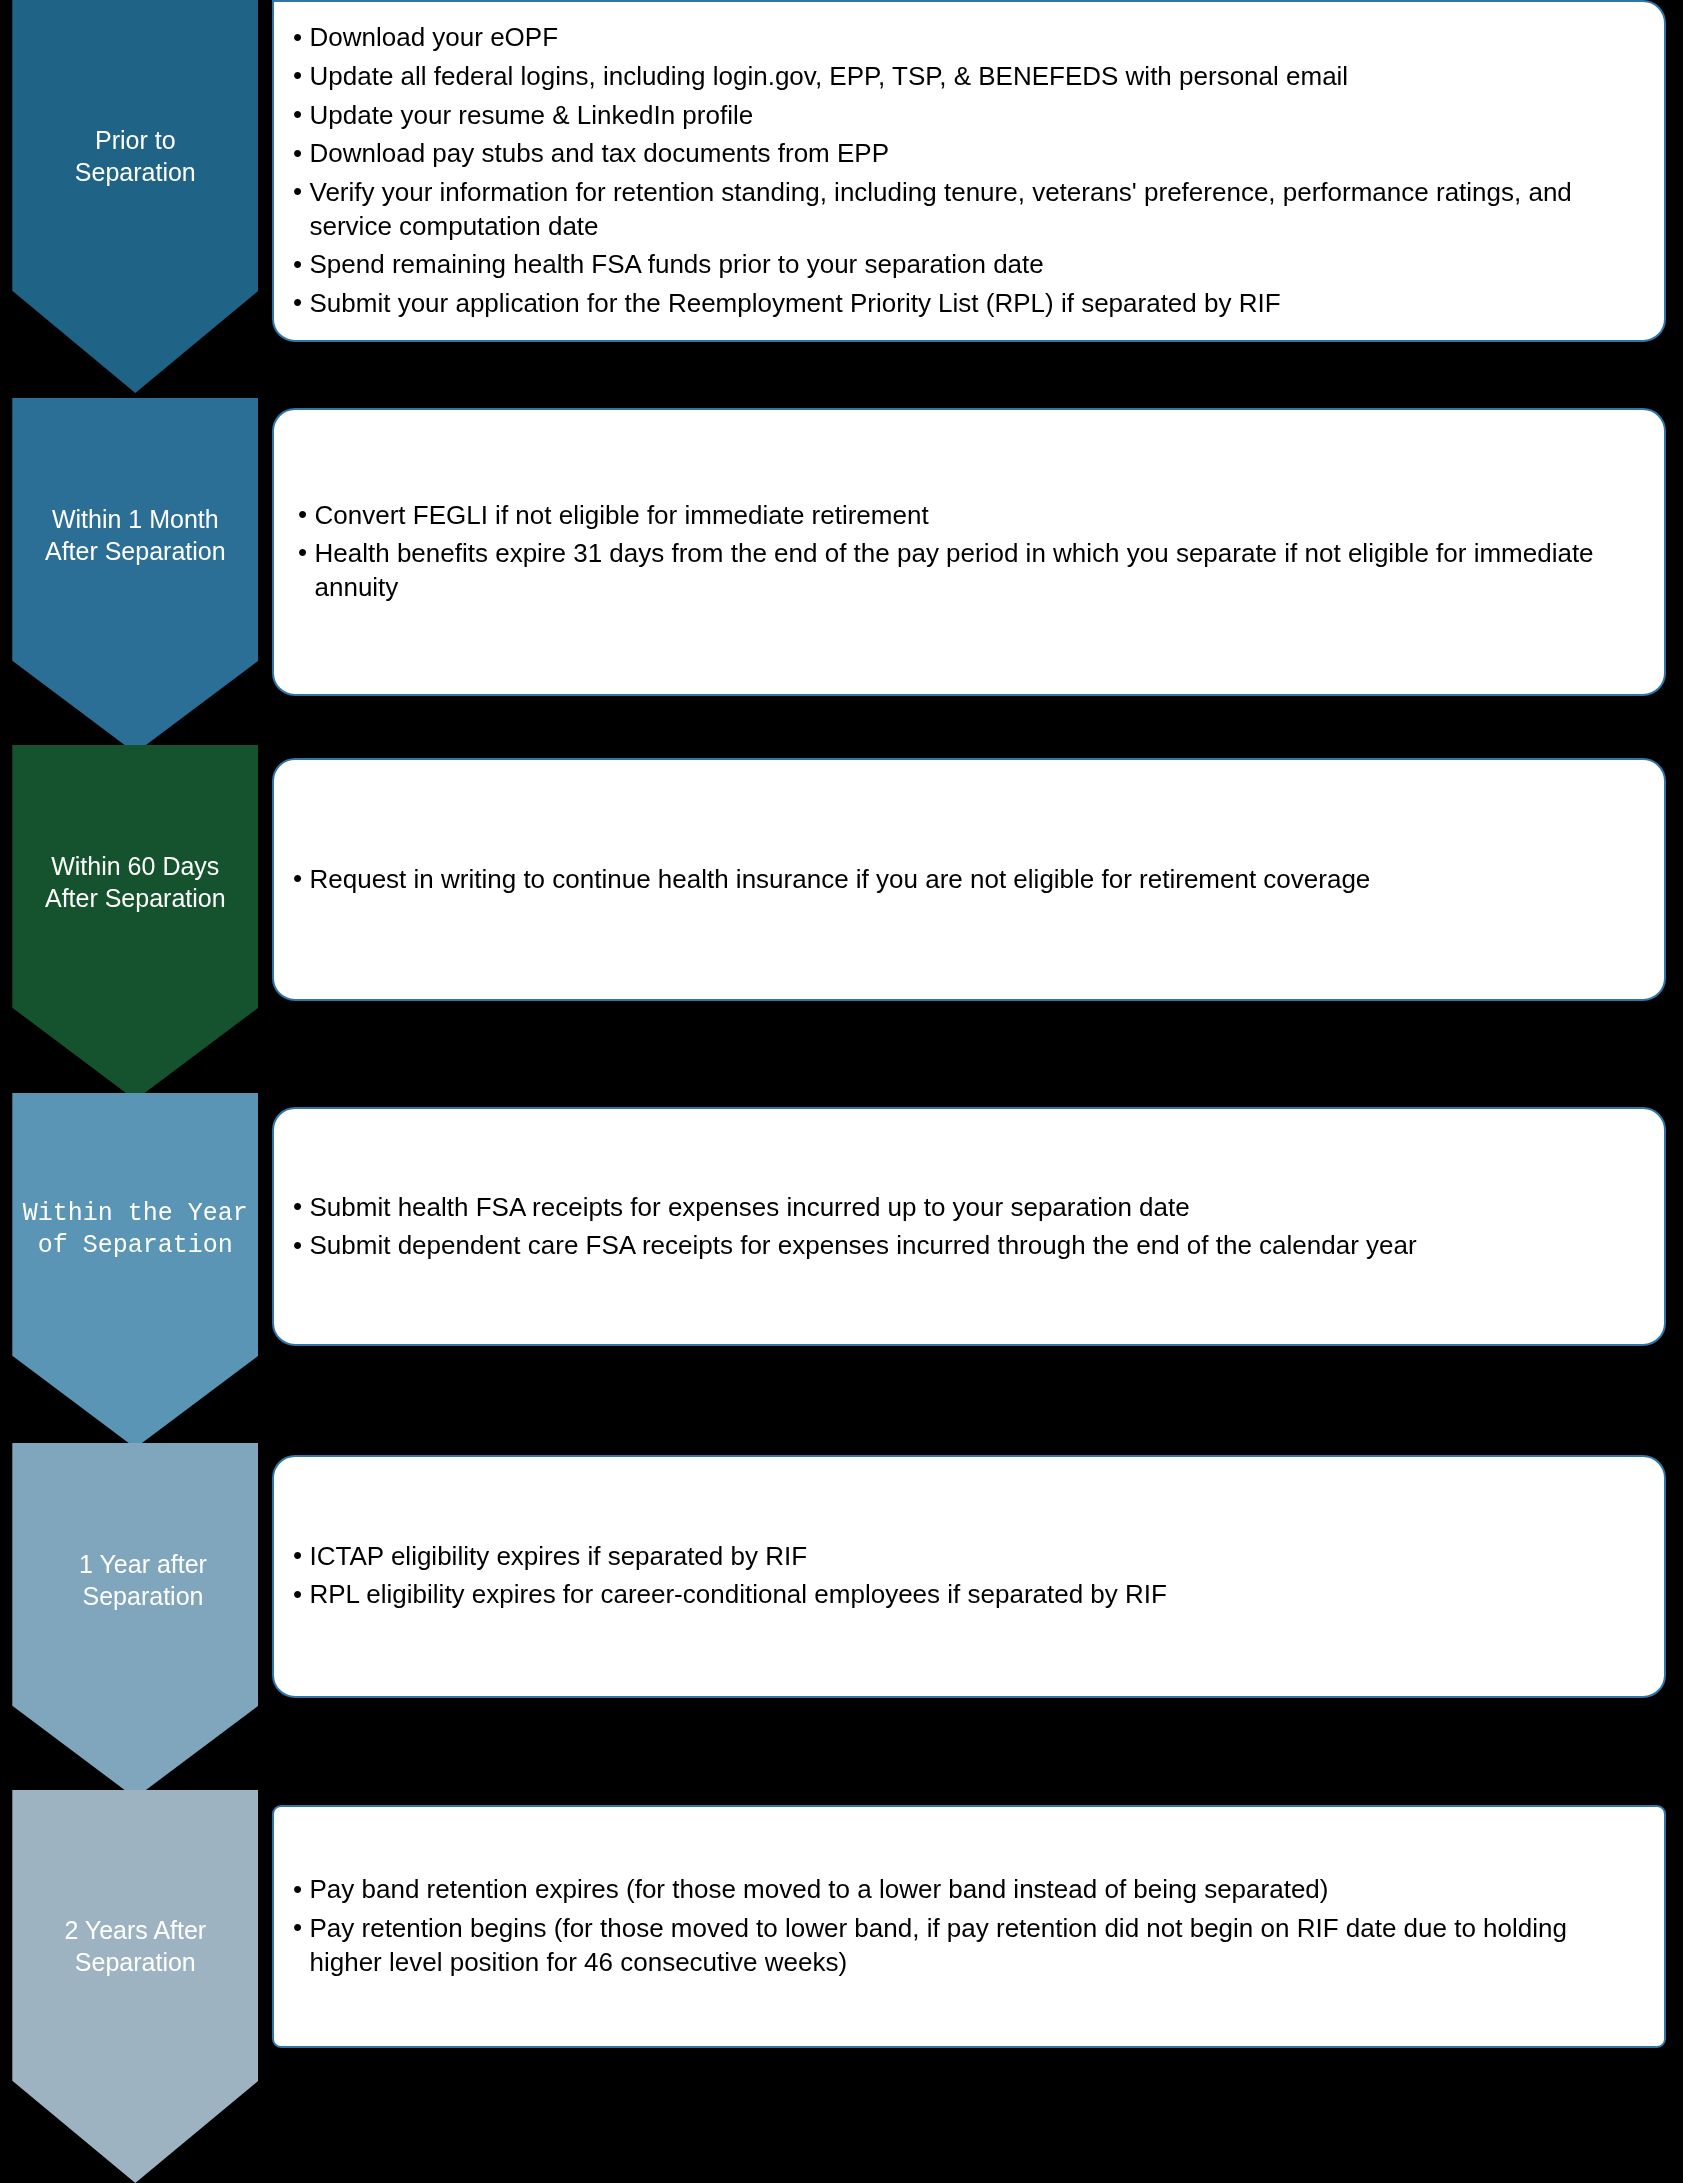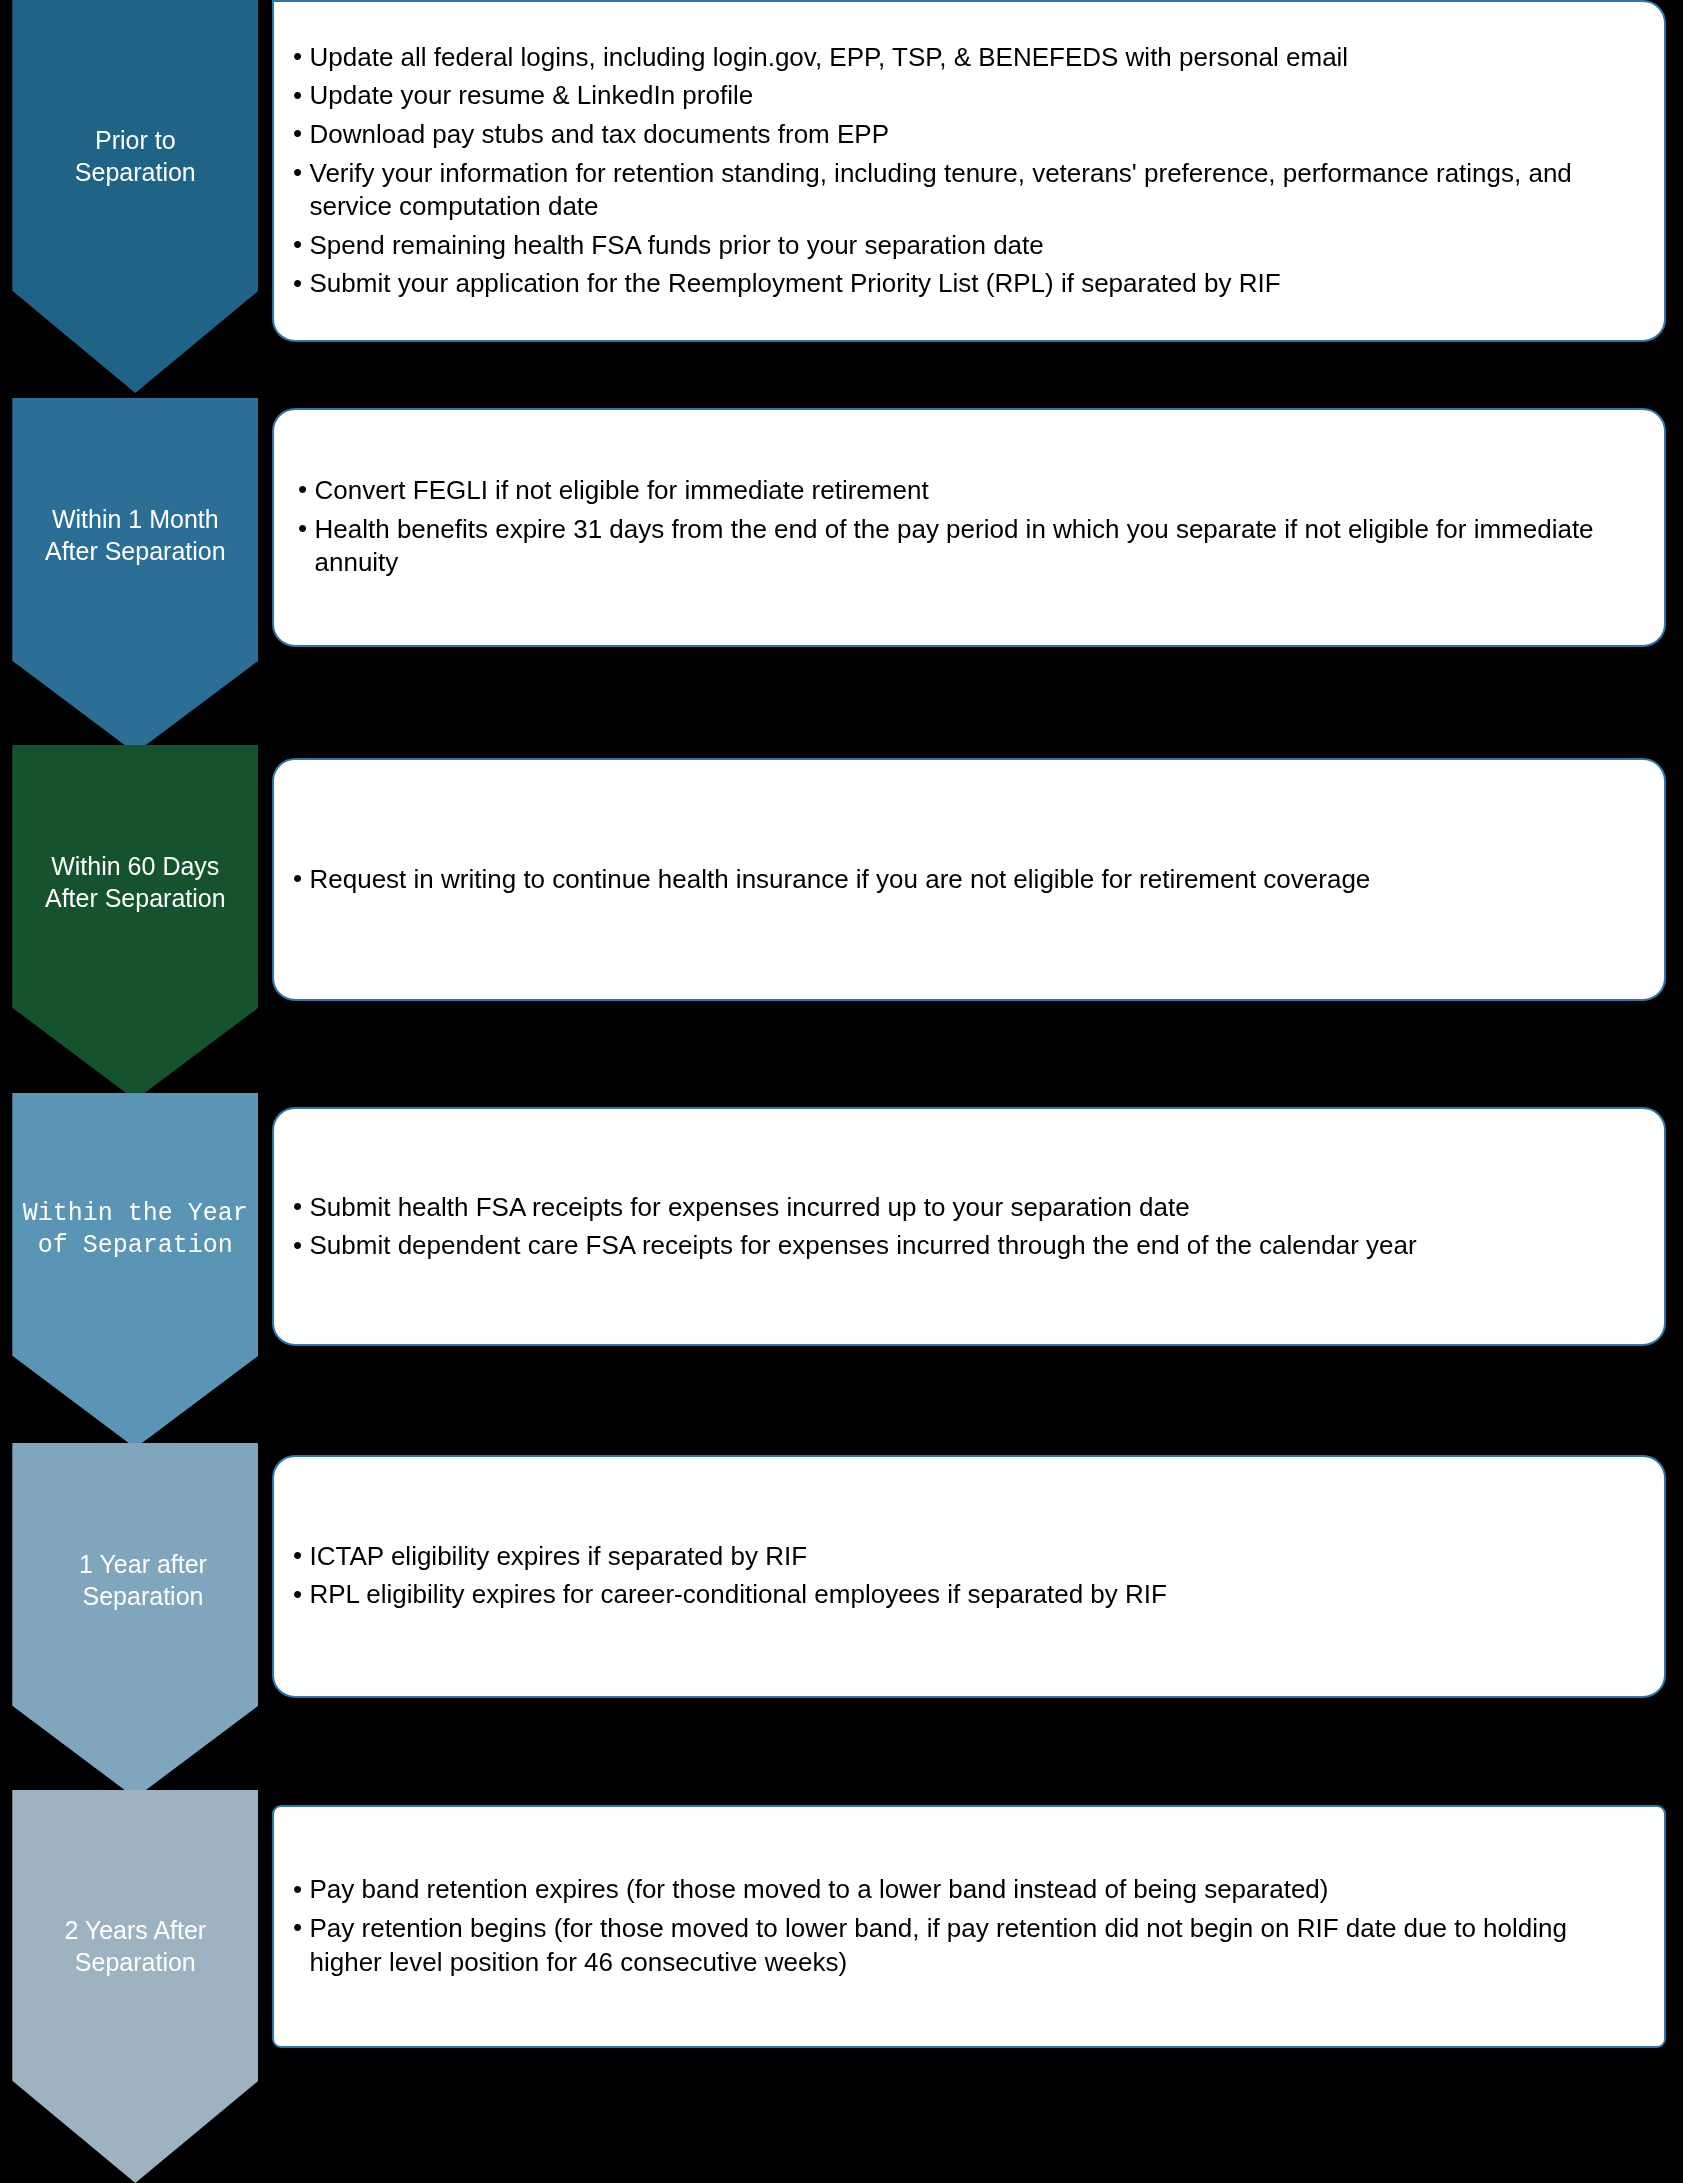--- a/index.html
+++ b/index.html
@@ -94,38 +94,39 @@
 
   <div class="row" style="top:0px;height:393px;">
     <div class="chevron" style="top:0px;height:393px;background:#1F6487;">
       <span>
         <span>Prior to</span><br>
         <span>Separation</span>
       </span>
     </div>
     <div class="card flush-top" style="top:0px;height:342px;">
       <ul class="bullets">
+        <li>Download your eOPF</li>
         <li>Update all federal logins, including login.gov, EPP, TSP, &amp; BENEFEDS with personal email</li>
         <li>Update your resume &amp; LinkedIn profile</li>
         <li>Download pay stubs and tax documents from EPP</li>
         <li>Verify your information for retention standing, including tenure, veterans' preference, performance ratings, and service computation date</li>
         <li>Spend remaining health FSA funds prior to your separation date</li>
         <li>Submit your application for the Reemployment Priority List (RPL) if separated by RIF</li>
       </ul>
     </div>
   </div>
 
   <div class="row" style="top:398px;height:355px;">
     <div class="chevron" style="top:0px;height:355px;background:#2B6F96;">
       <span>
         <span>Within 1 Month</span><br>
         <span>After Separation</span>
       </span>
     </div>
-    <div class="card" style="top:9.6px;height:239px;padding-left:20px;">
+    <div class="card" style="top:9.6px;height:288px;padding-left:20px;">
       <ul class="bullets">
         <li>Convert FEGLI if not eligible for immediate retirement</li>
         <li>Health benefits expire 31 days from the end of the pay period in which you separate if not eligible for immediate annuity</li>
       </ul>
     </div>
   </div>
 
   <div class="row" style="top:745px;height:355px;">
     <div class="chevron" style="top:0px;height:355px;background:#14532d;">
       <span>

